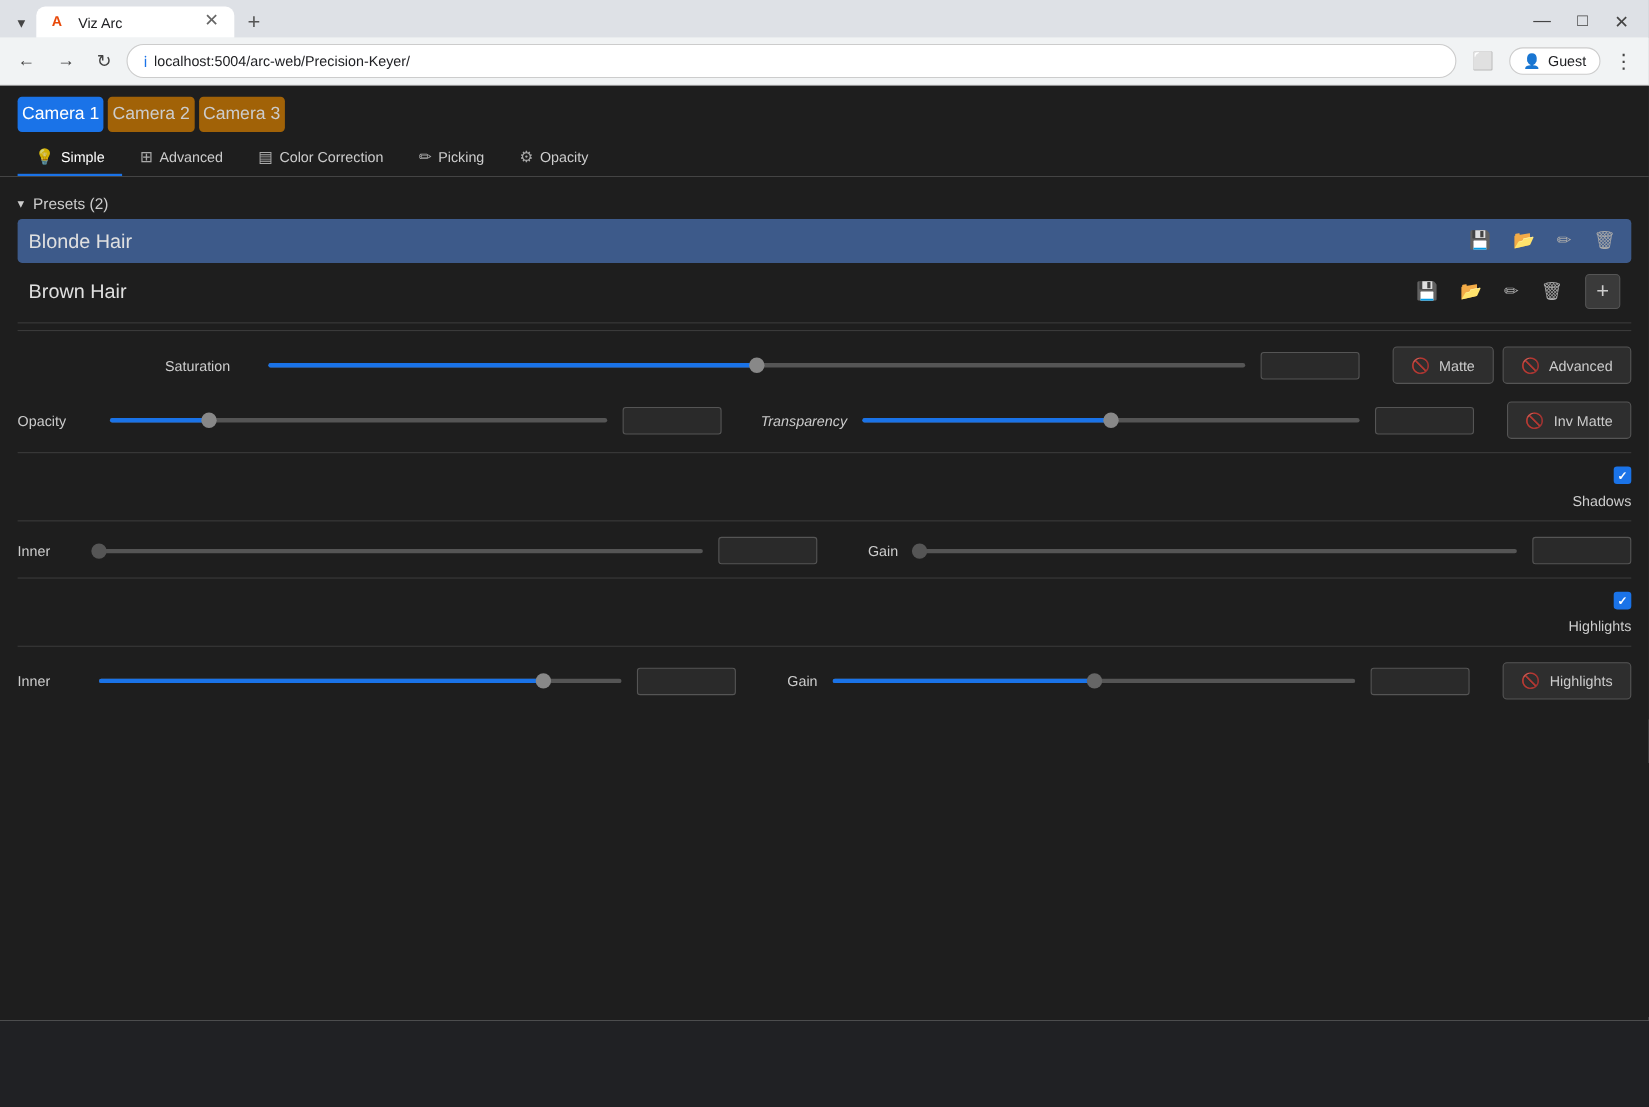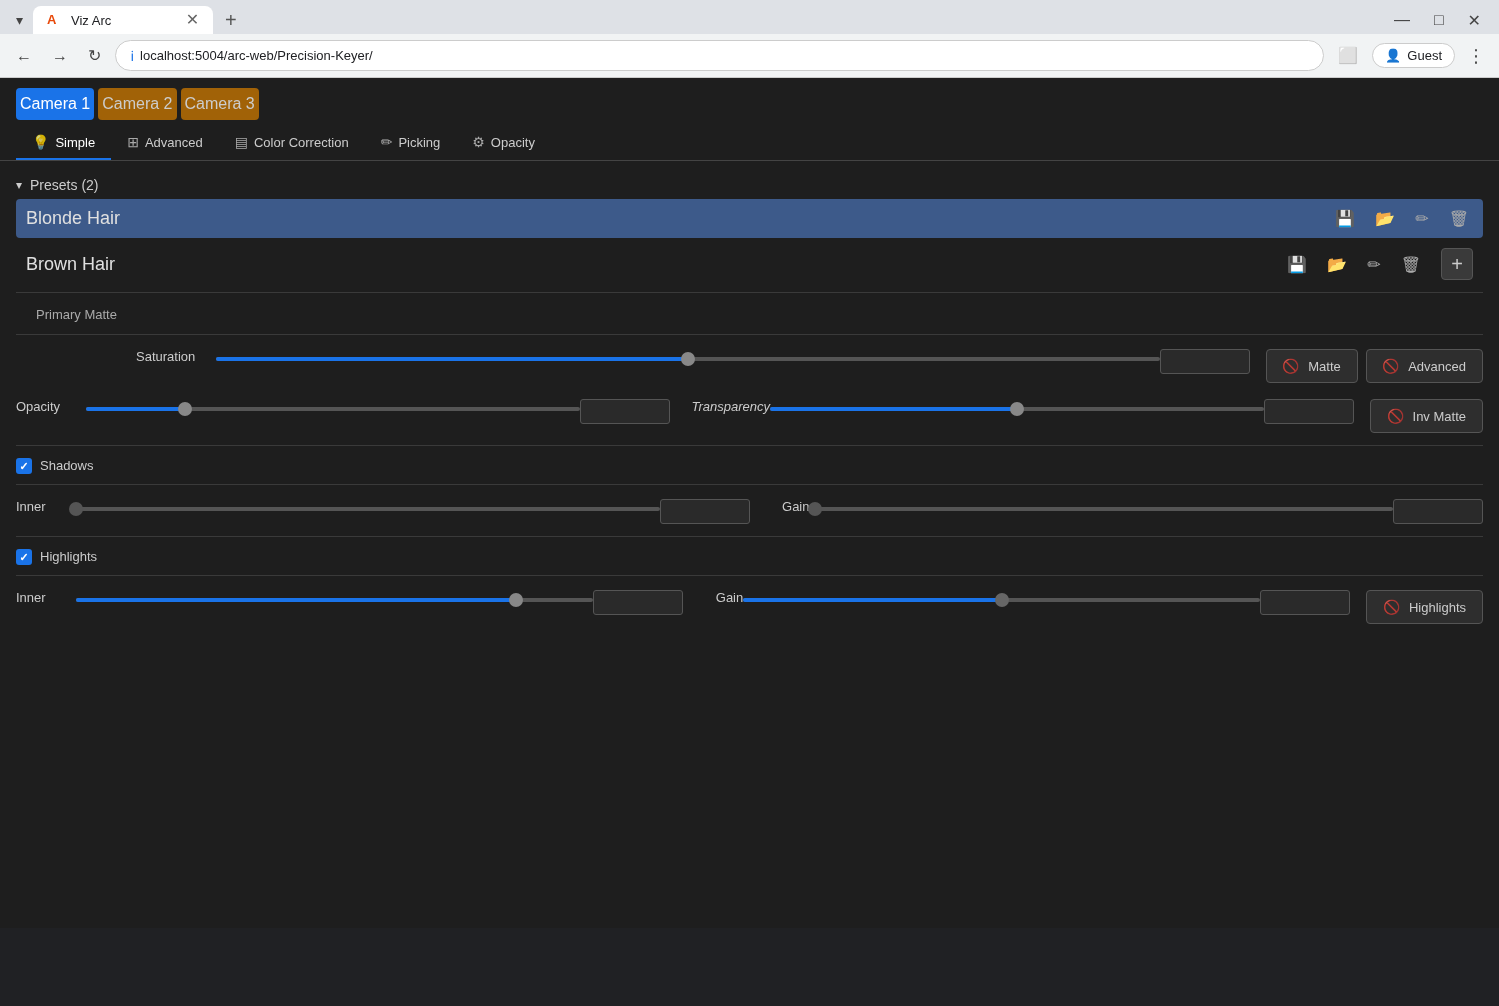--- a/index.html
+++ b/index.html
@@ -61,30 +61,30 @@
     .section-label { color: #aaa; font-size: 13px; padding: 10px 0 6px 20px; }
 
     .divider { border: none; border-top: 1px solid #3a3a3a; margin: 6px 0; }
     .param-label { color: #ccc; font-size: 13px; min-width: 80px; }
     .value-input { width: 90px; background: #2a2a2a; border: 1px solid #555; border-radius: 3px; color: #e0e0e0; padding: 4px 8px; font-size: 13px; text-align: center; }
 
     .action-btn { background: #2e2e2e; border: 1px solid #555; color: #ccc; padding: 8px 16px; border-radius: 4px; cursor: pointer; display: flex; align-items: center; gap: 8px; font-size: 13px; white-space: nowrap; }
     .btn-icon { font-size: 14px; opacity: 0.7; }
 
     
-    .checkbox-section { display: flex; align-items: flex-start; gap: 8px; padding: 8px 0 4px; }
+    .checkbox-section { display: flex; align-items: flex-end; gap: 8px; padding: 8px 0 4px; flex-direction: column; }
     .checkbox-box { width: 16px; height: 16px; background: #1a73e8; border-radius: 3px; display: flex; align-items: center; justify-content: center; cursor: pointer; }
     .checkbox-box.checked::after { content: '✓'; color: white; font-size: 11px; font-weight: bold; }
     .checkbox-label { font-size: 13px; color: #ccc; font-weight: 500; }
 
     
     .execute-bar { background: #1a1a1a; padding: 12px 16px; border-top: 1px solid #333; }
     .execute-btn { background: #3a3a3a; border: 1px solid #555; color: #e0e0e0; padding: 8px 24px; border-radius: 4px; cursor: pointer; font-size: 13px; }
 
-    .full-row { display: flex; align-items: flex-start; padding: 8px 0; }
+    .full-row { display: flex; align-items: center; gap: 14px; padding: 8px 0; }
     .full-row .param-label { min-width: 70px; }
     .full-row .slider-wrap { flex: 1; }
     .slider-wrap { position: relative; display: flex; align-items: center; }
 
     .buttons-right { display: flex; gap: 8px; margin-left: 16px; }
 
     .section-sep { border: none; border-top: 1px solid #3a3a3a; margin: 4px 0 4px 0; }
   </style>
 </head>
 <body>
@@ -181,21 +181,20 @@
           <button class="preset-icon-btn" title="Save">💾</button>
           <button class="preset-icon-btn" title="Load">📂</button>
           <button class="preset-icon-btn" title="Edit">✏</button>
           <button class="preset-icon-btn" title="Delete">🗑</button>
         </div>
         <button class="add-preset-btn" style="margin-left:16px;">+</button>
       </div>
 
       <hr class="section-sep">
 
-      <div class="section-label">Primary Matte</div>
 
       <hr class="divider">
 
       <div class="full-row">
         <span style="flex:0 0 120px;"></span>
         <span class="param-label" style="min-width:80px;">Saturation</span>
         <div class="slider-wrap" style="flex:1;">
           <div style="position:relative; width:100%; height:20px; display:flex; align-items:center;">
             <div style="width:100%; height:4px; background:#555; border-radius:2px; position:relative;">
               <div style="width:50%; height:4px; background:#1a73e8; border-radius:2px; position:absolute; left:0; top:0;"></div>

